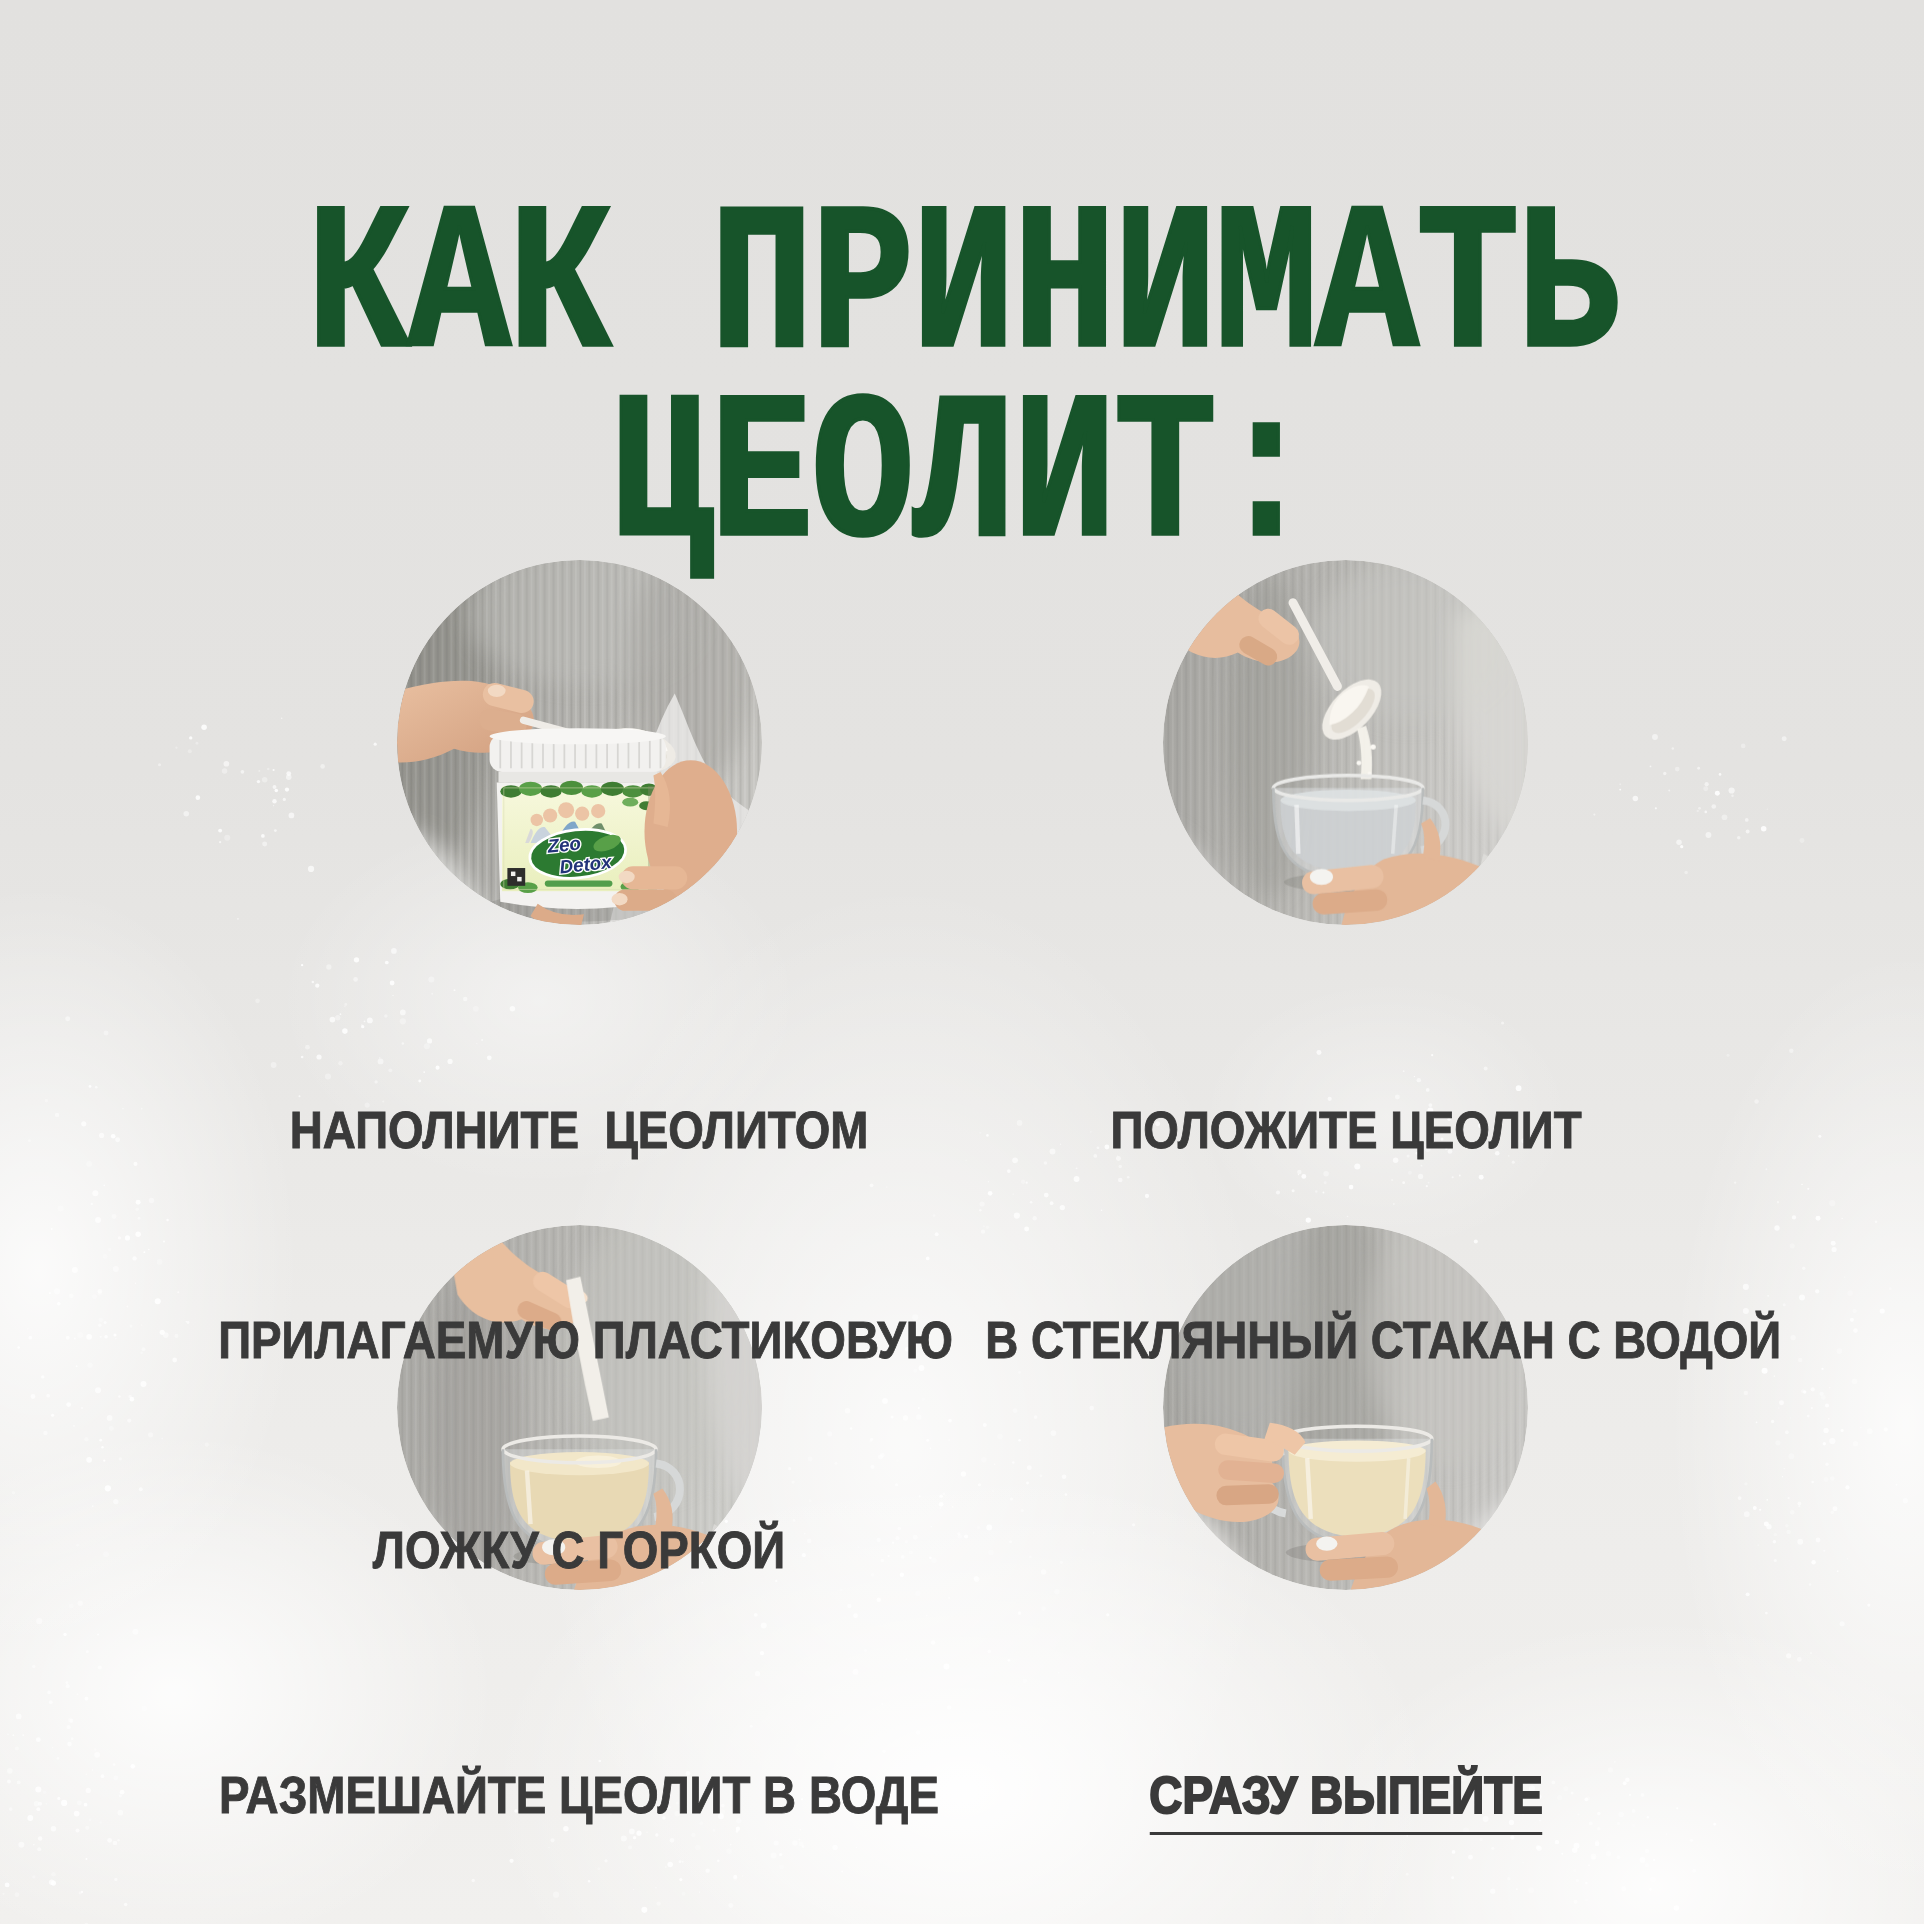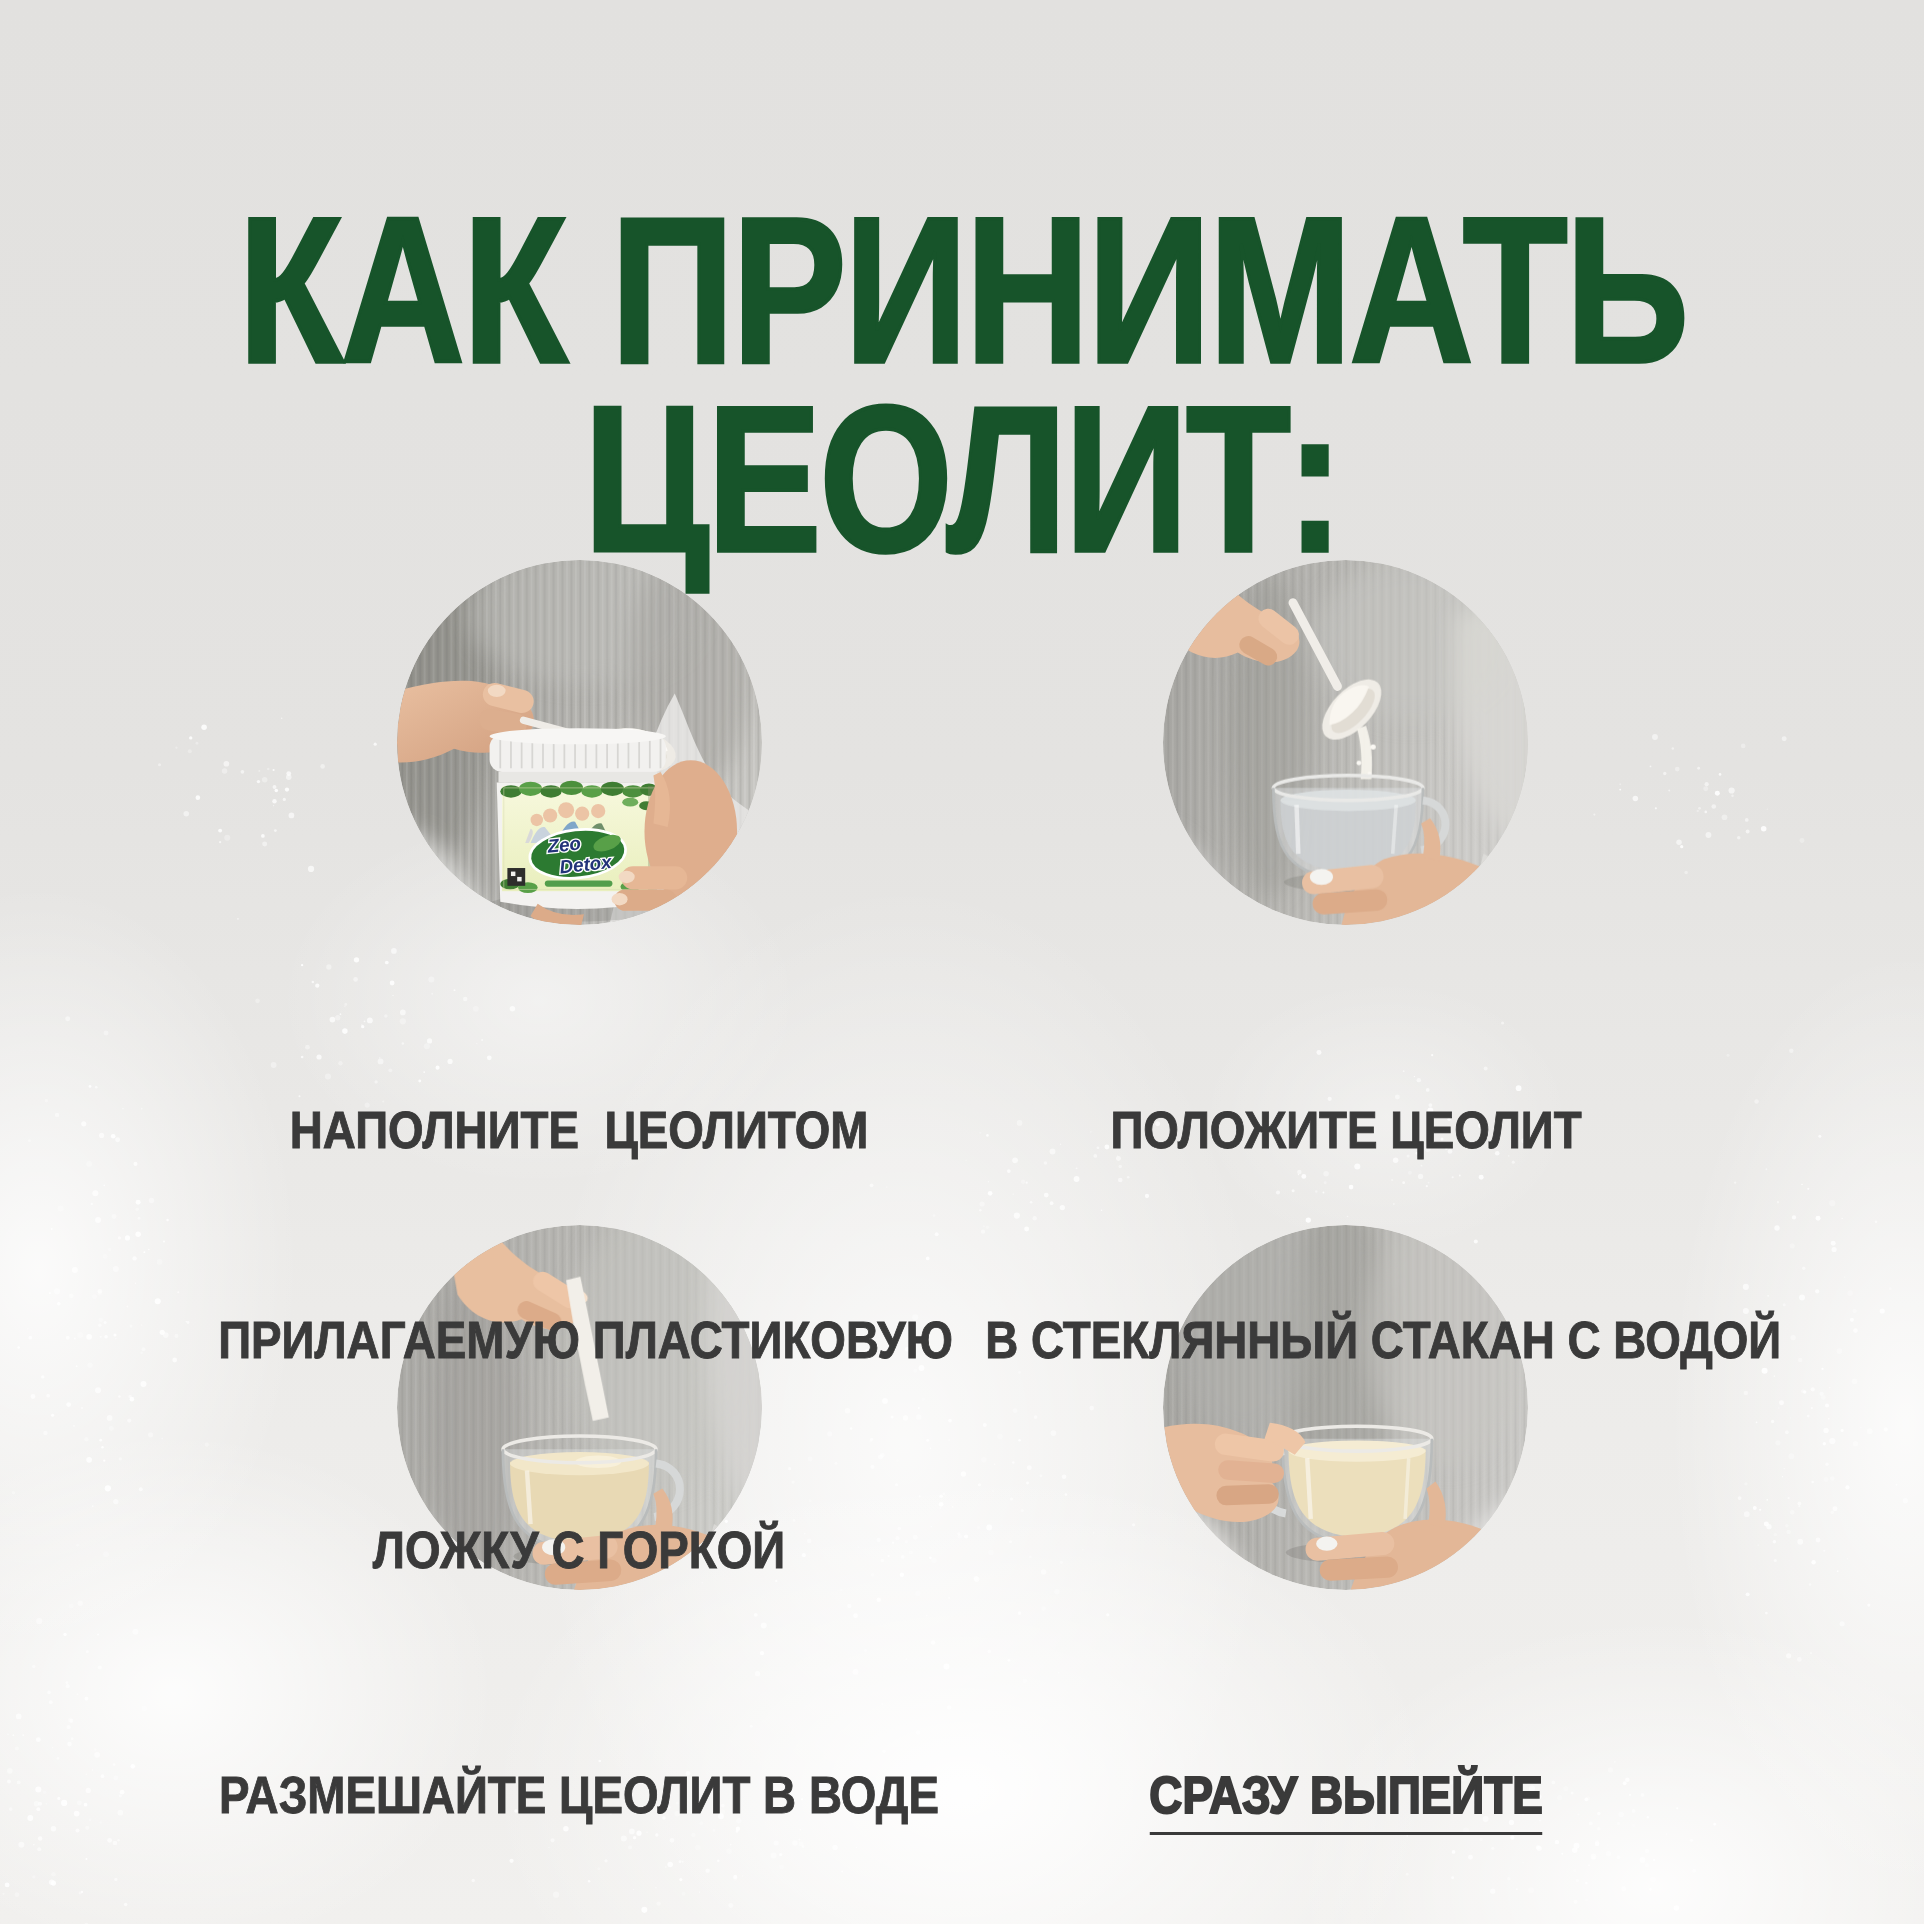--- a/index.html
+++ b/index.html
@@ -14,21 +14,21 @@
       radial-gradient(ellipse 463px 374px at 9% 88%, rgba(255,255,255,.85), rgba(255,255,255,0) 70%),
       radial-gradient(ellipse 339px 677px at 99% 74%, rgba(255,255,255,.8), rgba(255,255,255,0) 70%),
       radial-gradient(ellipse 499px 374px at 86% 98%, rgba(255,255,255,.85), rgba(255,255,255,0) 72%),
       radial-gradient(ellipse 374px 267px at 28% 52%, rgba(255,255,255,.45), rgba(255,255,255,0) 70%),
       radial-gradient(ellipse 267px 196px at 72% 58%, rgba(255,255,255,.35), rgba(255,255,255,0) 70%),
       linear-gradient(180deg,#e2e1df 0%,#e4e3e1 40%,#eceBe9 68%,#f1f0ee 100%);}
   .speckles{position:absolute;inset:0;z-index:1;pointer-events:none;}
   
   .title{position:absolute;top:57px;left:0;width:100%;z-index:2;text-align:center;
          color:#17542a;font-weight:700;font-size:207px;line-height:189px;
-         letter-spacing:-2.7px;}
+         letter-spacing:-2.7px;font-family:Liberation Mono, monospace;}
   .title .tline{transform:scaleX(.83);transform-origin:50% 50%;
          -webkit-text-stroke:3.6px #17542a;}
   
   .circle{position:absolute;width:365px;height:365px;border-radius:50%;overflow:hidden;z-index:2;}
   .c1{left:397px;top:560px;} .c2{left:1163px;top:560px;}
   .c3{left:397px;top:1225px;} .c4{left:1163px;top:1225px;}
   .caption{position:absolute;width:820px;z-index:2;text-align:center;
            color:#3a3a3a;font-weight:700;font-size:52px;line-height:70px;
            transform:scaleX(.88);transform-origin:50% 0;white-space:pre;
            -webkit-text-stroke:0.9px #3a3a3a;}

